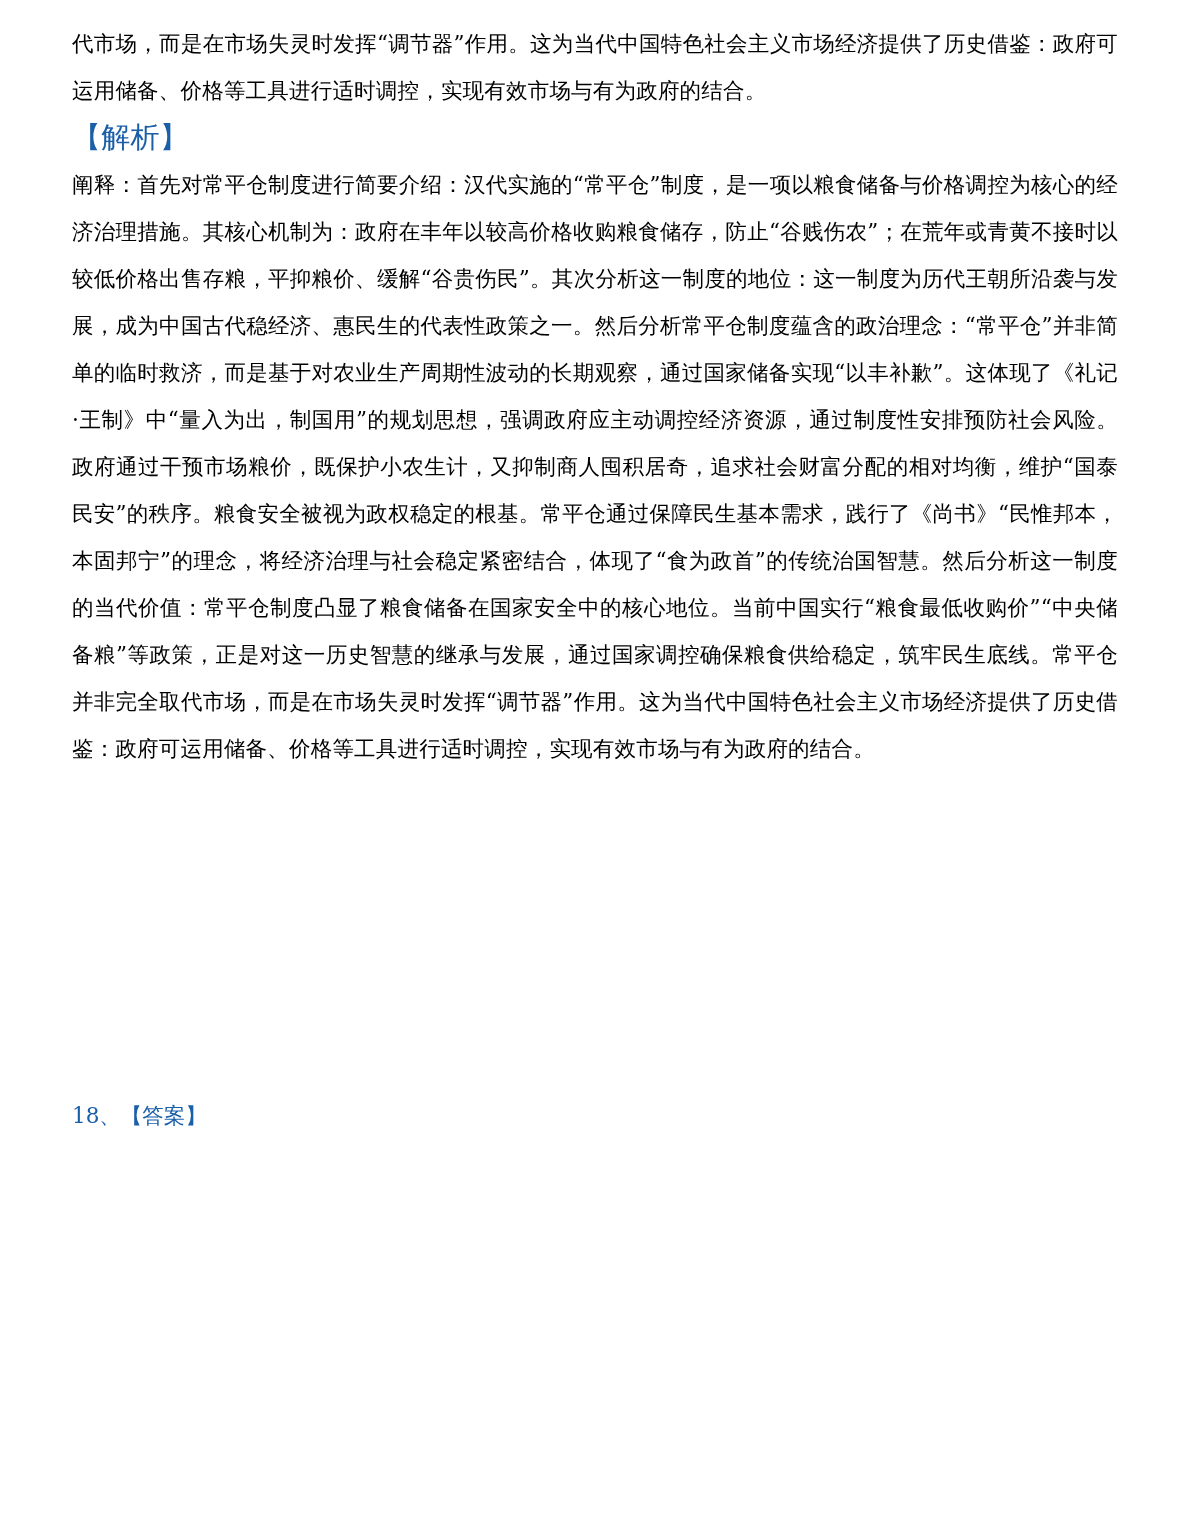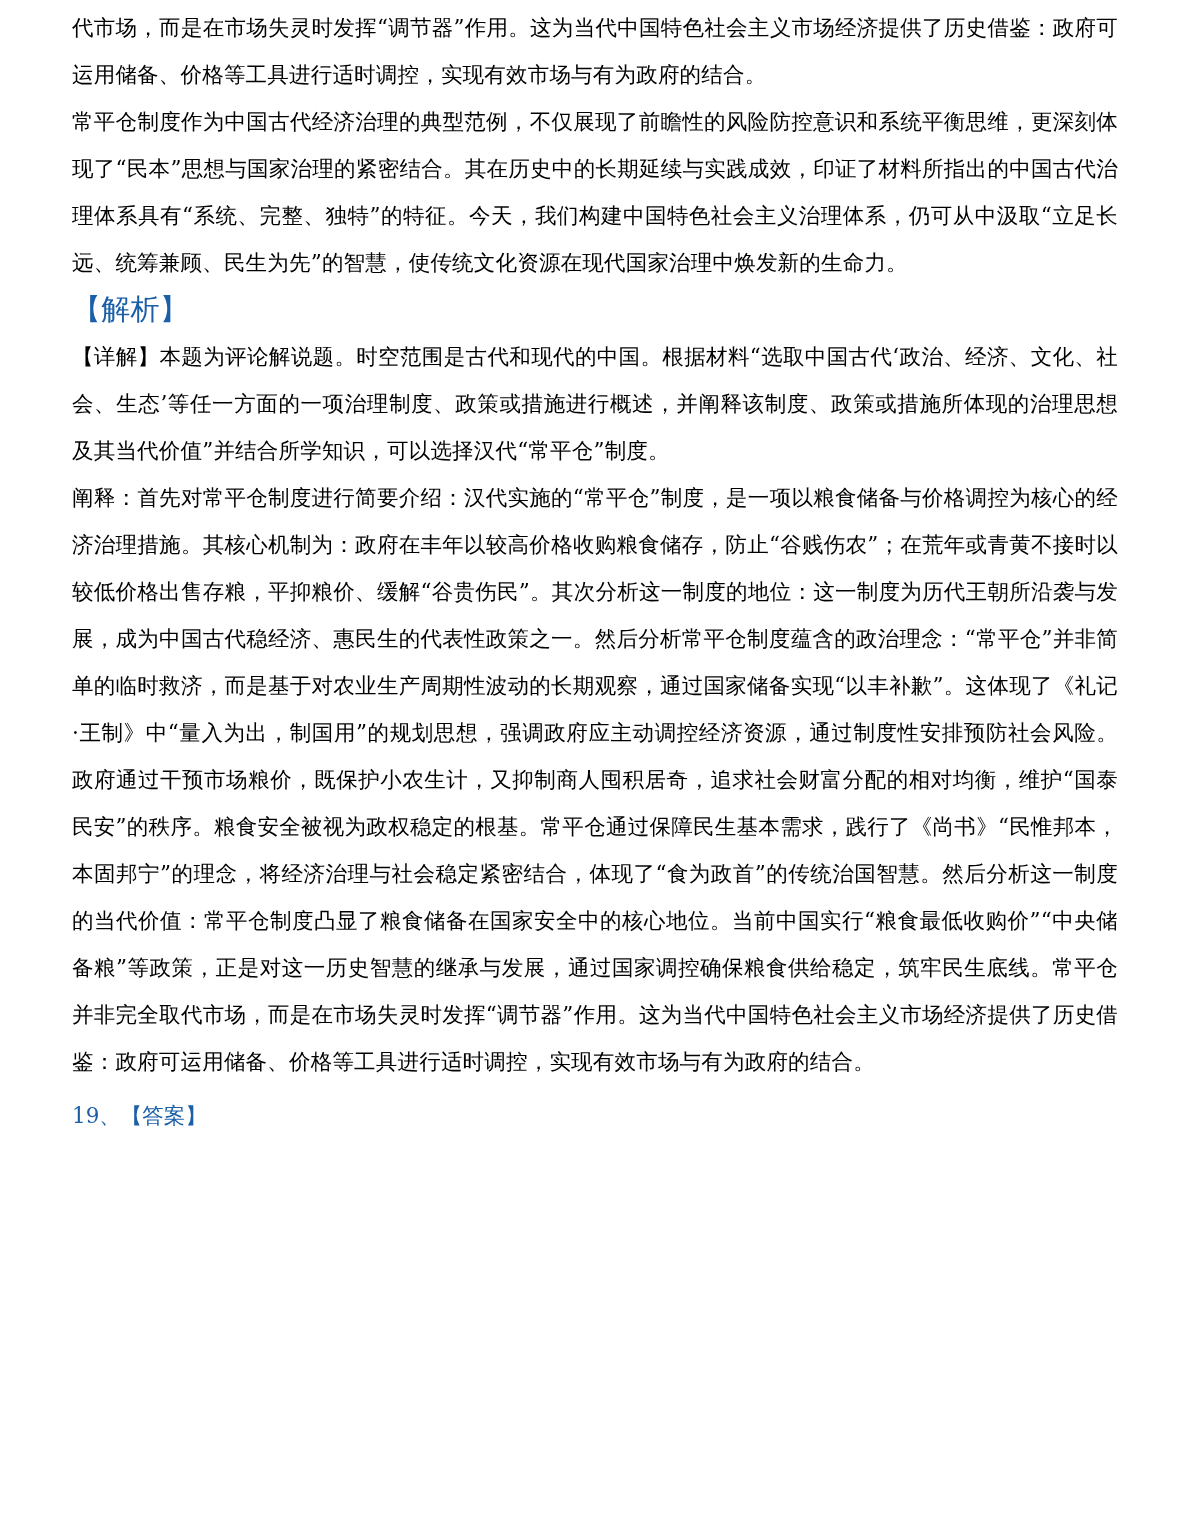--- a/index.html
+++ b/index.html
@@ -12,21 +12,21 @@
     height: 1537px;
     font-family: "DejaVu Serif", "Liberation Serif", serif;
     color: #000000;
     overflow: hidden;
   }
   .page {
     position: relative;
     width: 1190px;
     height: 1149px;
     box-sizing: border-box;
-    padding: 0 72px;
+    padding: 16px 72px;
   }
   .doc-body {
     padding-top: 4px;
   }
   p {
     margin: 0;
     font-size: 21.5px;
     line-height: 47px;
     text-align: justify;
     text-justify: inter-ideograph;
@@ -66,28 +66,26 @@
 </style>
 </head>
 <body>
 
 <div class="page">
 
   <div class="doc-body">
 
     <p class="continued">代市场，而是在市场失灵时发挥“调节器”作用。这为当代中国特色社会主义市场经济提供了历史借鉴：政府可运用储备、价格等工具进行适时调控，实现有效市场与有为政府的结合。</p>
 
-    <p>常平仓制度作为中国古代经济治理的典型范例，不仅展现了前瞻性的风险防控意识和系统平衡思维，更深刻体现了“民本”思想与国家治理的紧密结合。其在历史中的长期延续与实践成效，印证了材料所指出的中国古代治理体系具有“系统、完整、独特”的特征。今天，我们构建中国特色社会主义治理体系，仍可从中汲取“立足长远、统筹兼顾、民生为先”的智慧，使传统文化资源在现代国家治理中焕发新的生命力。</p>
 
     <p class="label-analysis">【解析】</p>
 
-    <p><span class="inline-label">【详解】</span><span>本题为评论解说题。时空范围是古代和现代的中国。根据材料“选取中国古代‘政治、经济、文化、社会、生态’等任一方面的一项治理制度、政策或措施进行概述，并阐释该制度、政策或措施所体现的治理思想及其当代价值”并结合所学知识，可以选择汉代“常平仓”制度。</span></p>
 
     <p>阐释：首先对常平仓制度进行简要介绍：汉代实施的“常平仓”制度，是一项以粮食储备与价格调控为核心的经济治理措施。其核心机制为：政府在丰年以较高价格收购粮食储存，防止“谷贱伤农”；在荒年或青黄不接时以较低价格出售存粮，平抑粮价、缓解“谷贵伤民”。其次分析这一制度的地位：这一制度为历代王朝所沿袭与发展，成为中国古代稳经济、惠民生的代表性政策之一。然后分析常平仓制度蕴含的政治理念：“常平仓”并非简单的临时救济，而是基于对农业生产周期性波动的长期观察，通过国家储备实现“以丰补歉”。这体现了《礼记·王制》中“量入为出，制国用”的规划思想，强调政府应主动调控经济资源，通过制度性安排预防社会风险。政府通过干预市场粮价，既保护小农生计，又抑制商人囤积居奇，追求社会财富分配的相对均衡，维护“国泰民安”的秩序。粮食安全被视为政权稳定的根基。常平仓通过保障民生基本需求，践行了《尚书》“民惟邦本，本固邦宁”的理念，将经济治理与社会稳定紧密结合，体现了“食为政首”的传统治国智慧。然后分析这一制度的当代价值：常平仓制度凸显了粮食储备在国家安全中的核心地位。当前中国实行“粮食最低收购价”“中央储备粮”等政策，正是对这一历史智慧的继承与发展，通过国家调控确保粮食供给稳定，筑牢民生底线。常平仓并非完全取代市场，而是在市场失灵时发挥“调节器”作用。这为当代中国特色社会主义市场经济提供了历史借鉴：政府可运用储备、价格等工具进行适时调控，实现有效市场与有为政府的结合。</p>
 
 
   </div>
 
   <div class="footer-line">
-    <span class="footer-num">19、</span><span>【答案】</span>
+    <span class="footer-num">18、</span><span>【答案】</span>
   </div>
 
 </div>
 
 </body></html>

